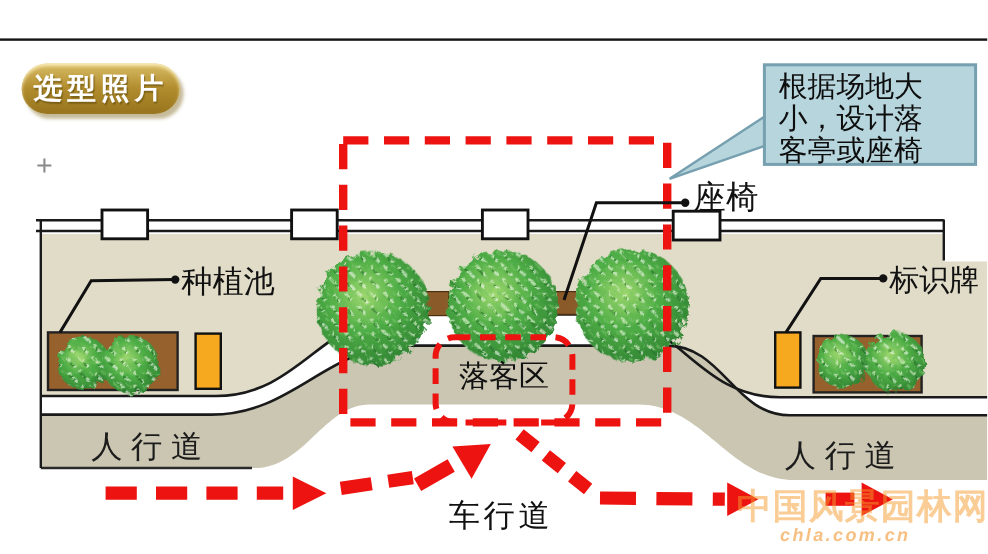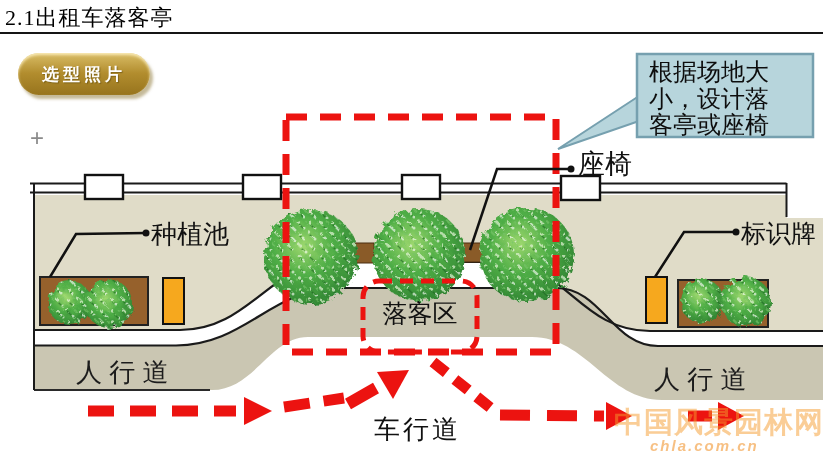--- a/index.html
+++ b/index.html
@@ -4,32 +4,31 @@
 <style>
   html,body{margin:0;padding:0;background:#fff;}
   .stage{position:relative;width:823px;height:462px;background:#ffffff;overflow:hidden;
          font-family:"Liberation Sans","DejaVu Sans",sans-serif;}
   .slide-title{position:absolute;left:5px;top:3px;font-family:"Liberation Serif","DejaVu Serif",serif;
          font-size:22px;letter-spacing:1px;color:#000;}
   .title-rule{position:absolute;left:0;top:32px;width:823px;height:2px;background:#151515;}
   .badge{position:absolute;left:18px;top:53px;width:132px;height:42px;border-radius:21px;
          background:linear-gradient(180deg,#d9bd66 0%,#b28d2e 48%,#97741d 100%);
          box-shadow:3px 4px 3px rgba(150,130,70,.55), inset 0 2px 3px rgba(255,242,196,.85);
-         color:#fff;font-size:17px;font-weight:bold;letter-spacing:4px;
+         color:#fff;font-size:24px;font-weight:bold;letter-spacing:4px;
          display:flex;align-items:center;justify-content:center;
          text-shadow:1px 1px 1px rgba(90,70,10,.55);cursor:pointer;}
   .diagram{position:absolute;left:0;top:0;}
   text{font-family:"Liberation Sans","DejaVu Sans",sans-serif;}
 </style>
 </head>
 <body>
 
 <div class="stage">
 
-  <div class="slide-title">2.1出租车落客亭</div>
   <div class="title-rule"></div>
   <div class="badge">选型照片</div>
 
   <svg class="diagram" width="823" height="462" viewBox="0 0 823 462">
     <defs>
       <radialGradient id="treeGrad" cx="42%" cy="38%" r="70%">
         <stop offset="0%" stop-color="#9ed86f"></stop>
         <stop offset="45%" stop-color="#4fae46"></stop>
         <stop offset="100%" stop-color="#2c7e30"></stop>
       </radialGradient>

